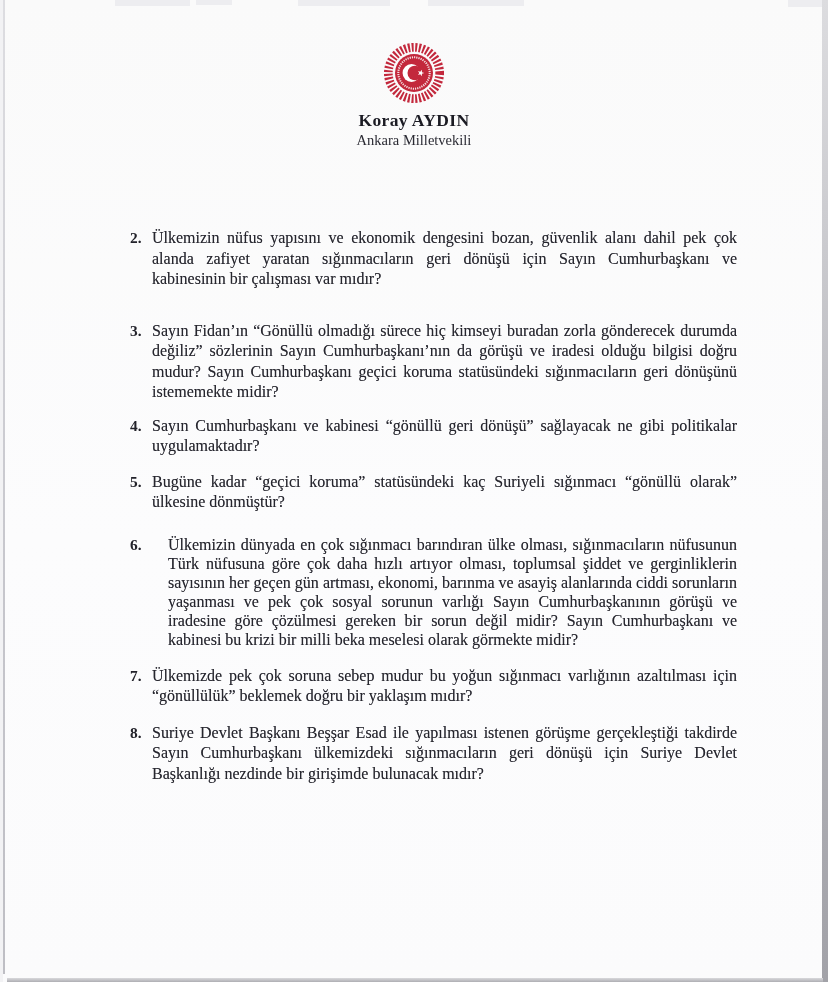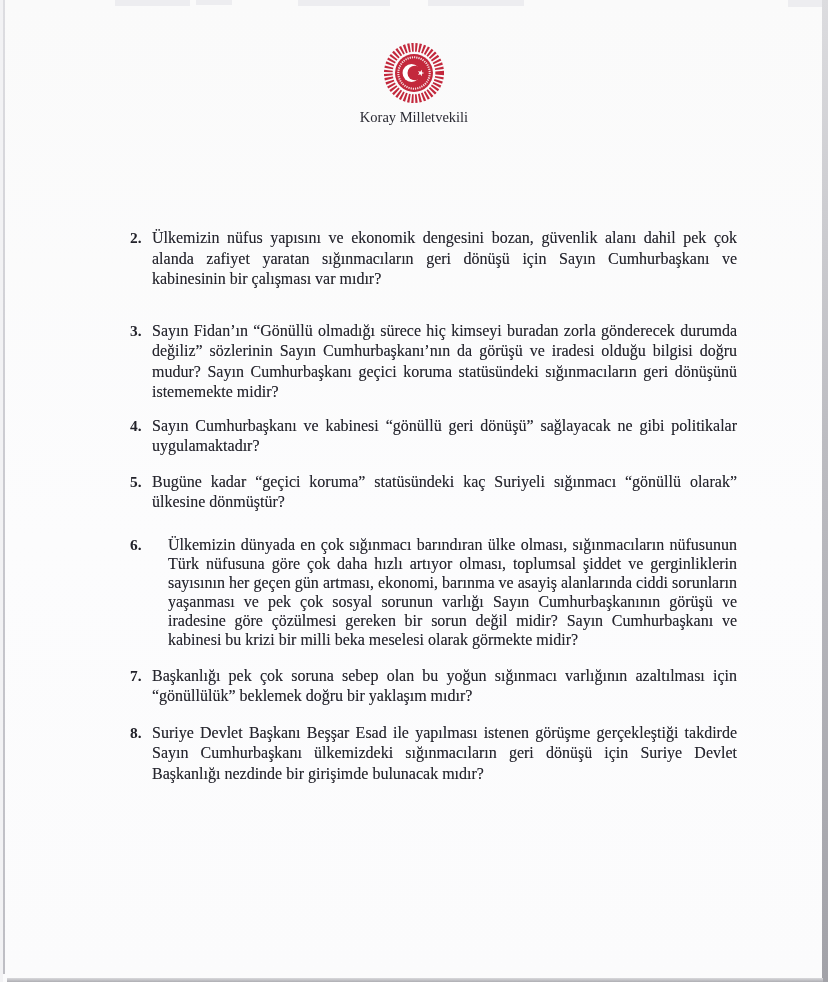--- a/index.html
+++ b/index.html
@@ -93,21 +93,22 @@
       <circle cx="32" cy="32" r="19.6" fill="#c3283c"></circle>
 
       <circle cx="32" cy="32" r="16.2" fill="none" stroke="rgba(255,255,255,0.85)" stroke-width="2.1" stroke-dasharray="1.25 1.05"></circle>
       <circle cx="32" cy="32" r="13.4" fill="#c3283c"></circle>
 
       <circle cx="29.4" cy="32" r="9.2" fill="#ffffff"></circle>
       <circle cx="32.9" cy="32" r="7.6" fill="#c3283c"></circle>
 
       <polygon fill="#ffffff" points="42.6,32 40.2,31.1 40.1,28.6 38.5,30.6 36.1,29.9 37.5,32 36.1,34.1 38.5,33.4 40.1,35.4 40.2,32.9"></polygon>
     </svg>
-    <div class="mp-title">Koray Milletvekili</div>
+    <div class="mp-name">Koray AYDIN</div>
+    <div class="mp-title">Ankara Milletvekili</div>
   </div>
 
   <div class="questions">
     <div class="q">
       <span class="qn">2.</span>
       <span class="qt">Ülkemizin nüfus yapısını ve ekonomik dengesini bozan, güvenlik alanı dahil pek çok alanda zafiyet yaratan sığınmacıların geri dönüşü için Sayın Cumhurbaşkanı ve kabinesinin bir çalışması var mıdır?</span>
     </div>
     <div class="q">
       <span class="qn">3.</span>
       <span class="qt">Sayın Fidan’ın “Gönüllü olmadığı sürece hiç kimseyi buradan zorla gönderecek durumda değiliz” sözlerinin Sayın Cumhurbaşkanı’nın da görüşü ve iradesi olduğu bilgisi doğru mudur? Sayın Cumhurbaşkanı geçici koruma statüsündeki sığınmacıların geri dönüşünü istememekte midir?</span>
@@ -119,21 +120,21 @@
     <div class="q">
       <span class="qn">5.</span>
       <span class="qt">Bugüne kadar “geçici koruma” statüsündeki kaç Suriyeli sığınmacı “gönüllü olarak” ülkesine dönmüştür?</span>
     </div>
     <div class="q">
       <span class="qn">6.</span>
       <span class="qt">Ülkemizin dünyada en çok sığınmacı barındıran ülke olması, sığınmacıların nüfusunun Türk nüfusuna göre çok daha hızlı artıyor olması, toplumsal şiddet ve gerginliklerin sayısının her geçen gün artması, ekonomi, barınma ve asayiş alanlarında ciddi sorunların yaşanması ve pek çok sosyal sorunun varlığı Sayın Cumhurbaşkanının görüşü ve iradesine göre çözülmesi gereken bir sorun değil midir? Sayın Cumhurbaşkanı ve kabinesi bu krizi bir milli beka meselesi olarak görmekte midir?</span>
     </div>
     <div class="q">
       <span class="qn">7.</span>
-      <span class="qt">Başkanlığı pek çok soruna sebep olan bu yoğun sığınmacı varlığının azaltılması için “gönüllülük” beklemek doğru bir yaklaşım mıdır?</span>
+      <span class="qt">Ülkemizde pek çok soruna sebep mudur bu yoğun sığınmacı varlığının azaltılması için “gönüllülük” beklemek doğru bir yaklaşım mıdır?</span>
     </div>
     <div class="q">
       <span class="qn">8.</span>
       <span class="qt">Suriye Devlet Başkanı Beşşar Esad ile yapılması istenen görüşme gerçekleştiği takdirde Sayın Cumhurbaşkanı ülkemizdeki sığınmacıların geri dönüşü için Suriye Devlet Başkanlığı nezdinde bir girişimde bulunacak mıdır?</span>
     </div>
   </div>
 
   <div class="edge-left-soft"></div>
   <div class="edge-left"></div>
   <div class="edge-right"></div>

